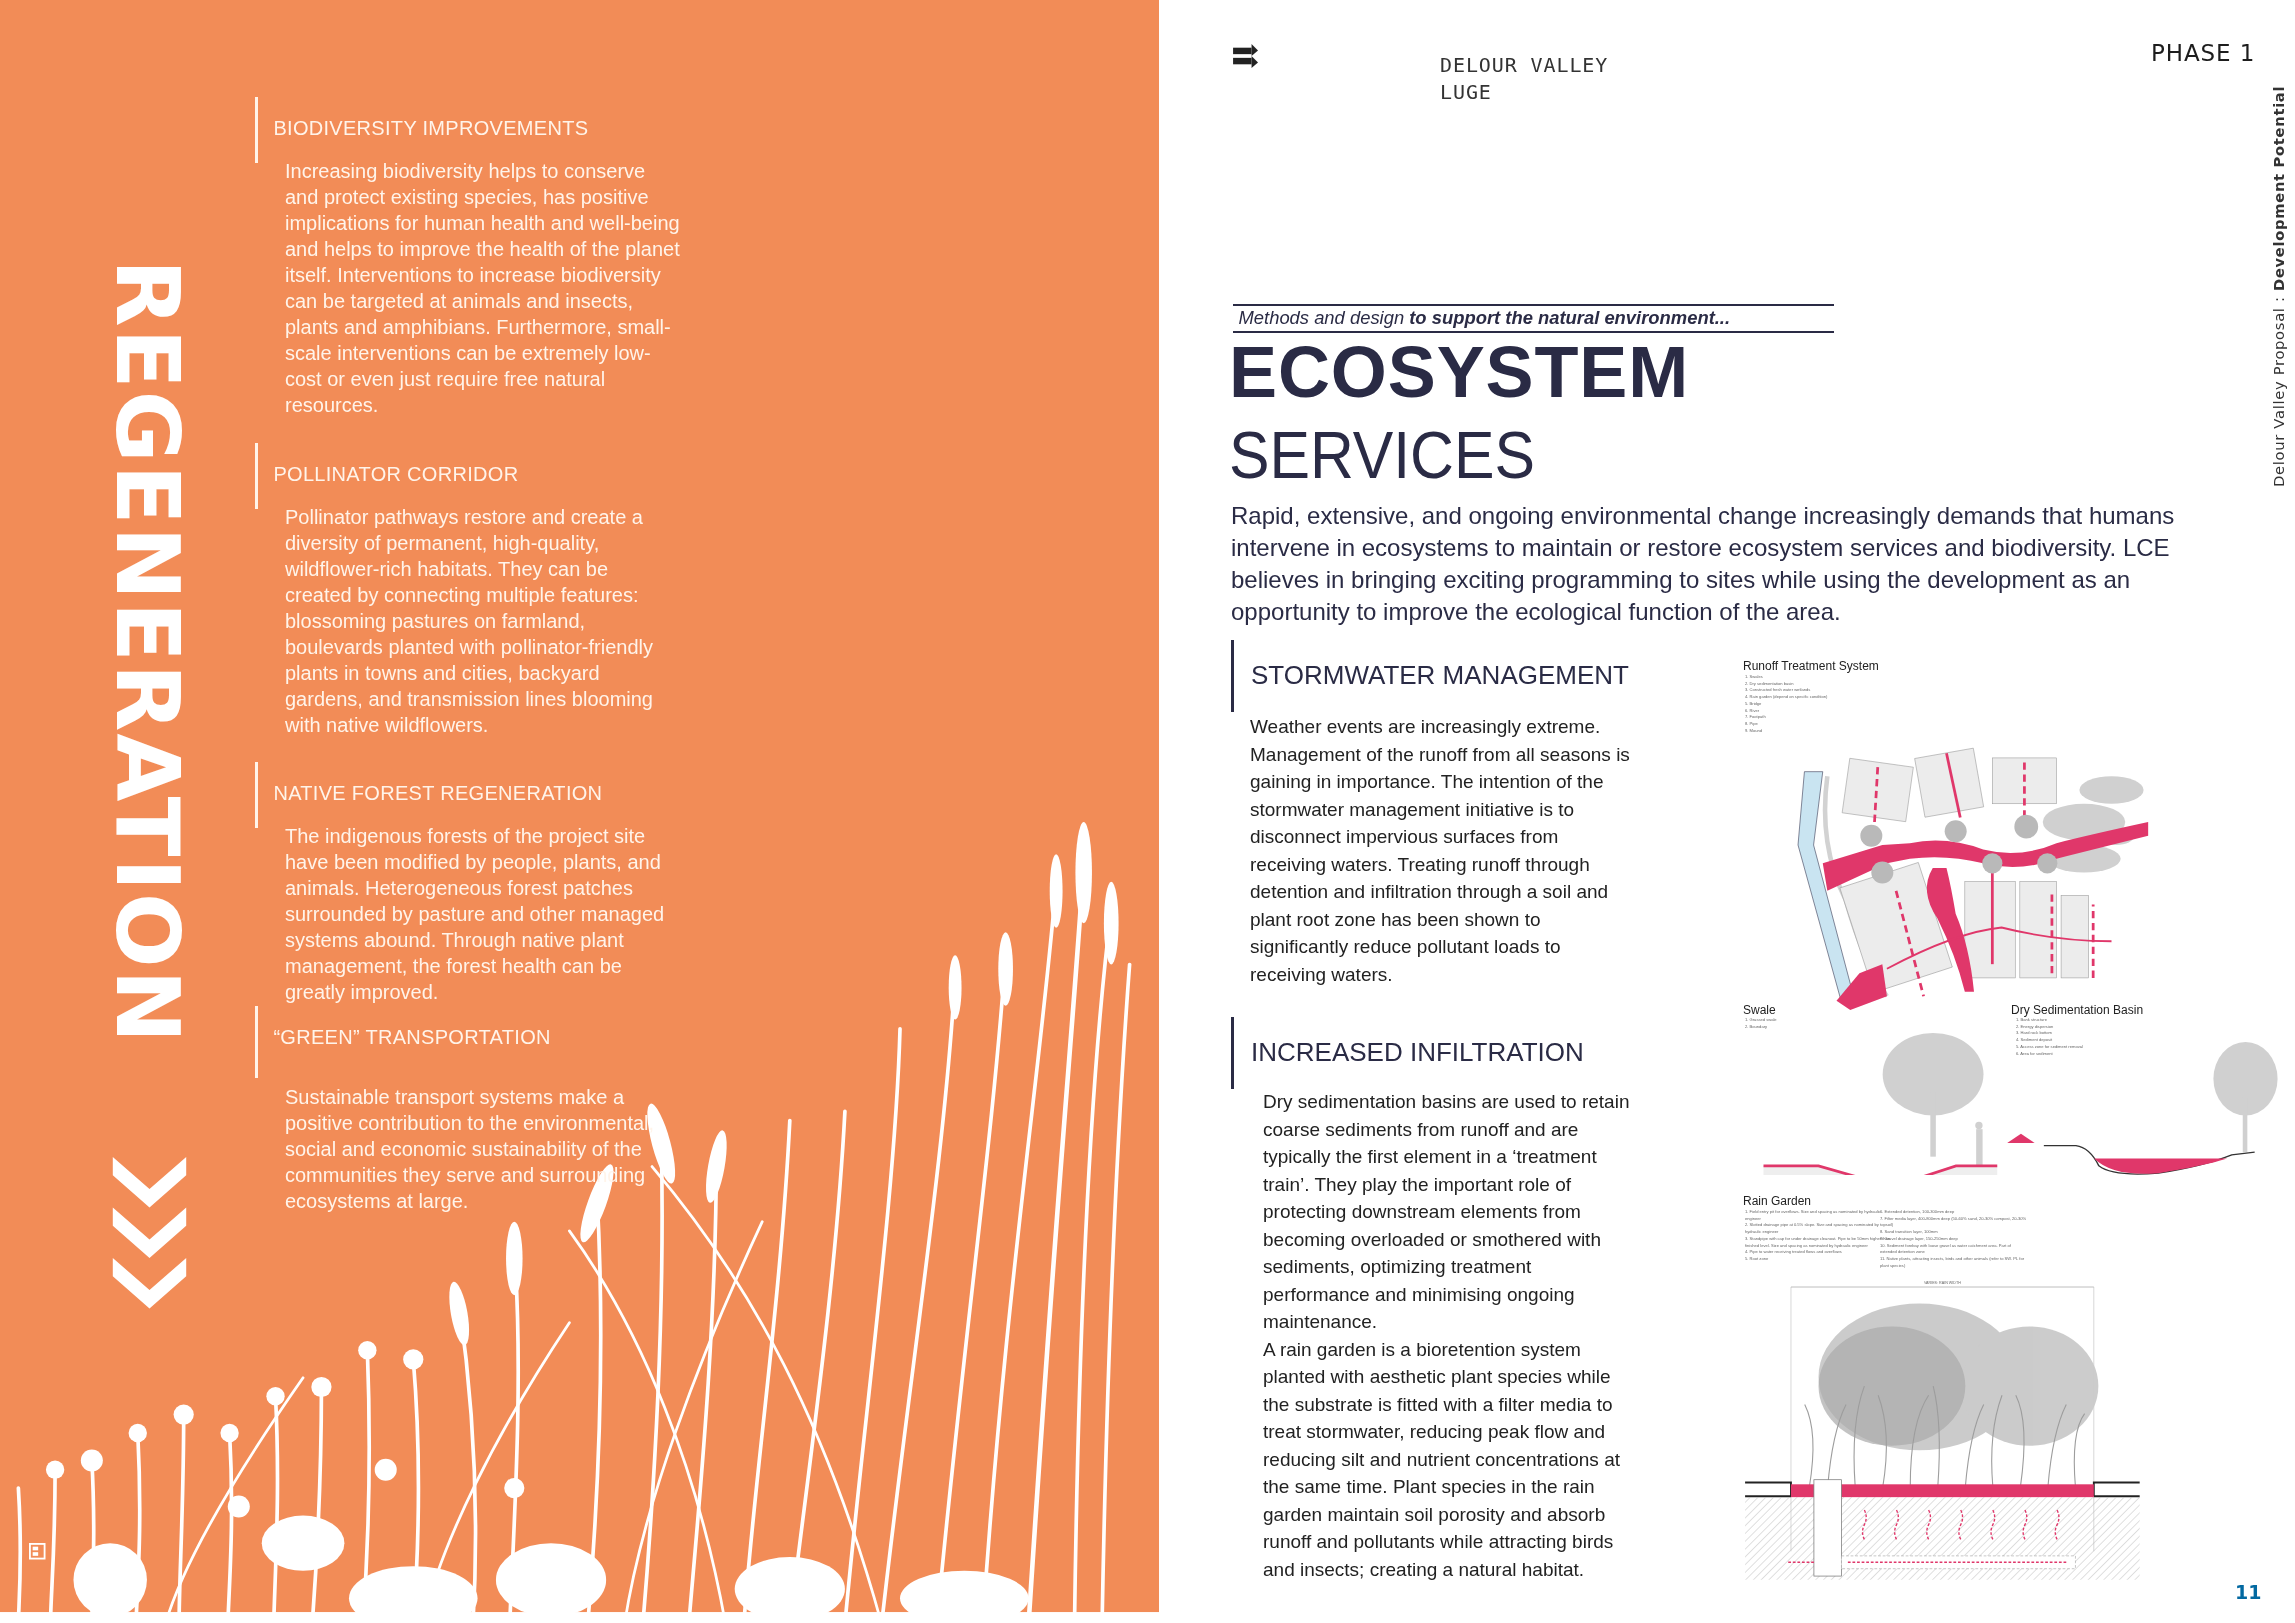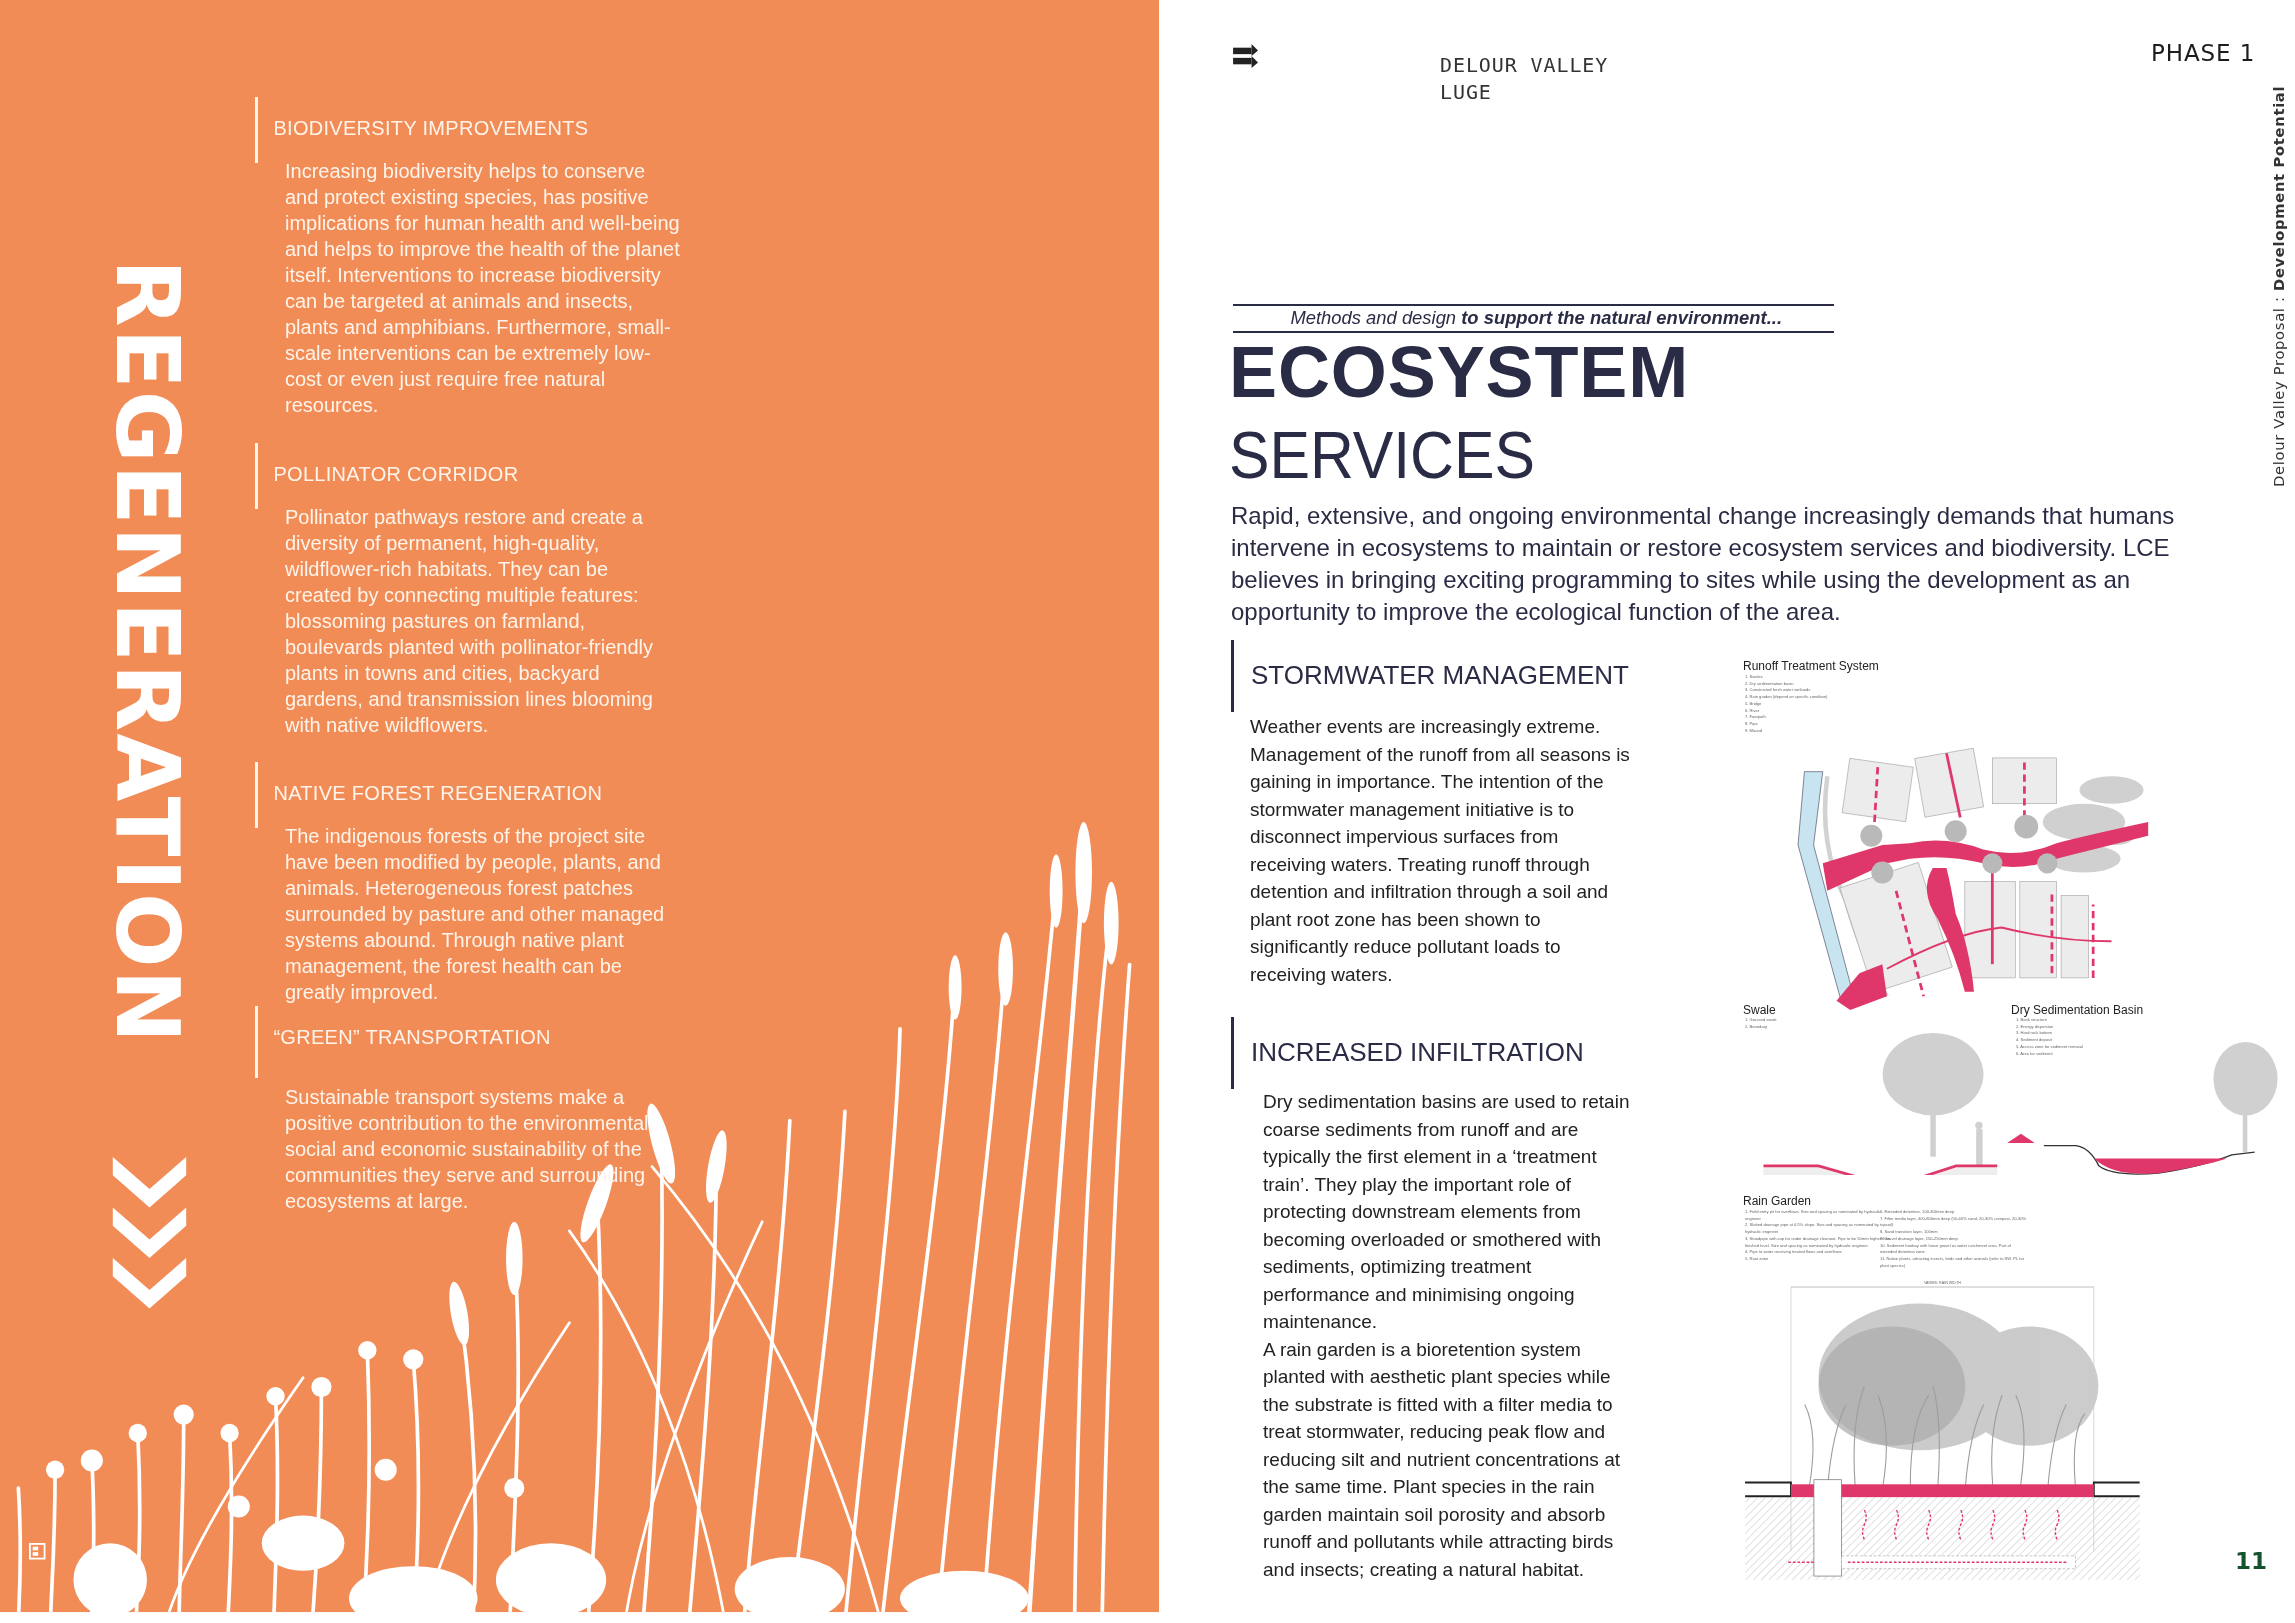--- a/index.html
+++ b/index.html
@@ -17,33 +17,33 @@
   .lsec .head { position:absolute; left:18.4px; font-family:"Liberation Sans", sans-serif; font-size:20px; letter-spacing:0.3px; white-space:nowrap; }
   .lsec .body { position:absolute; left:30px; width:395px; font-size:20px; line-height:26px; }
   #small-logo { position:absolute; left:29px; top:1543px; width:16.5px; height:16.5px; }
 
   
   #logo { position:absolute; left:1233px; top:44px; width:26px; height:24px; }
   #project-name { position:absolute; left:1440px; top:52px; font-family:"DejaVu Sans Mono", monospace; font-size:20px; line-height:27px; color:#333; letter-spacing:0.9px; }
   #phase { position:absolute; left:2151px; top:40px; font-family:"DejaVu Sans", sans-serif; font-weight:400; font-size:23px; color:#1d1d1d; letter-spacing:0.9px; }
   #side-label { position:absolute; left:2270px; top:487px; transform-origin:0 0; transform:rotate(-90deg); font-family:"DejaVu Sans", sans-serif; font-size:14.7px; color:#333; white-space:nowrap; letter-spacing:0.7px; }
   #side-label b { font-weight:700; }
-  #methods { position:absolute; left:1233px; top:304px; width:601px; border-top:2.8px solid #2A2B45; border-bottom:2.8px solid #2A2B45; padding:0.9px 0 1.8px 5.5px; font-size:18.4px; font-style:italic; color:#2A2B45; box-sizing:border-box; height:28.5px; line-height:22px;text-align:center; }
+  #methods { position:absolute; left:1233px; top:304px; width:601px; border-top:2.8px solid #2A2B45; border-bottom:2.8px solid #2A2B45; padding:0.9px 0 1.8px 5.5px; font-size:18.4px; font-style:italic; color:#2A2B45; box-sizing:border-box; height:28.5px; line-height:22px; }
   #methods b { font-weight:700; }
   #title-main { position:absolute; left:1229px; top:336px; font-family:"Liberation Sans", sans-serif; font-weight:700; font-size:72px; color:#2A2B45; letter-spacing:0.9px; line-height:1; }
   #title-sub { position:absolute; left:1229px; top:422px; font-family:"Liberation Sans", sans-serif; font-size:66px; color:#2A2B45; line-height:1; transform:scaleX(0.92); transform-origin:0 0; }
   #intro { position:absolute; left:1231px; top:500px; width:973px; font-size:24px; line-height:32px; color:#2A2B45; }
   .rsec { position:absolute; left:1231px; color:#2A2B45; }
   .rsec .bar { position:absolute; left:0; top:0; width:2.8px; background:#2A2B45; }
   .rsec .head { position:absolute; left:20px; font-size:26px; white-space:nowrap; }
   .rsec .body { position:absolute; font-size:19px; line-height:27.5px; color:#222; }
 
   .diag-title { position:absolute; font-size:12px; color:#222; white-space:nowrap; }
   .legend { position:absolute; font-size:4.1px; line-height:6.7px; color:#666; margin:0; padding:0; list-style:none; }
-  #page-number { position:absolute; left:2235px; top:1548px; font-family:"DejaVu Sans", sans-serif; font-weight:900; font-size:23px; color:#14532d; }
+  #page-number { position:absolute; left:2235px; top:1581px; font-family:"DejaVu Sans", sans-serif; font-weight:900; font-size:19px; color:#0369a1; }
 </style>
 </head>
 <body>
 
 <div id="left-page">
 
   <svg id="grass" viewBox="0 0 1262 1768" preserveAspectRatio="none">
     <g fill="none" stroke="#ffffff" stroke-linecap="round">
 
       <path d="M1180 940 C1170 1100 1150 1300 1120 1768" stroke-width="5"></path>

